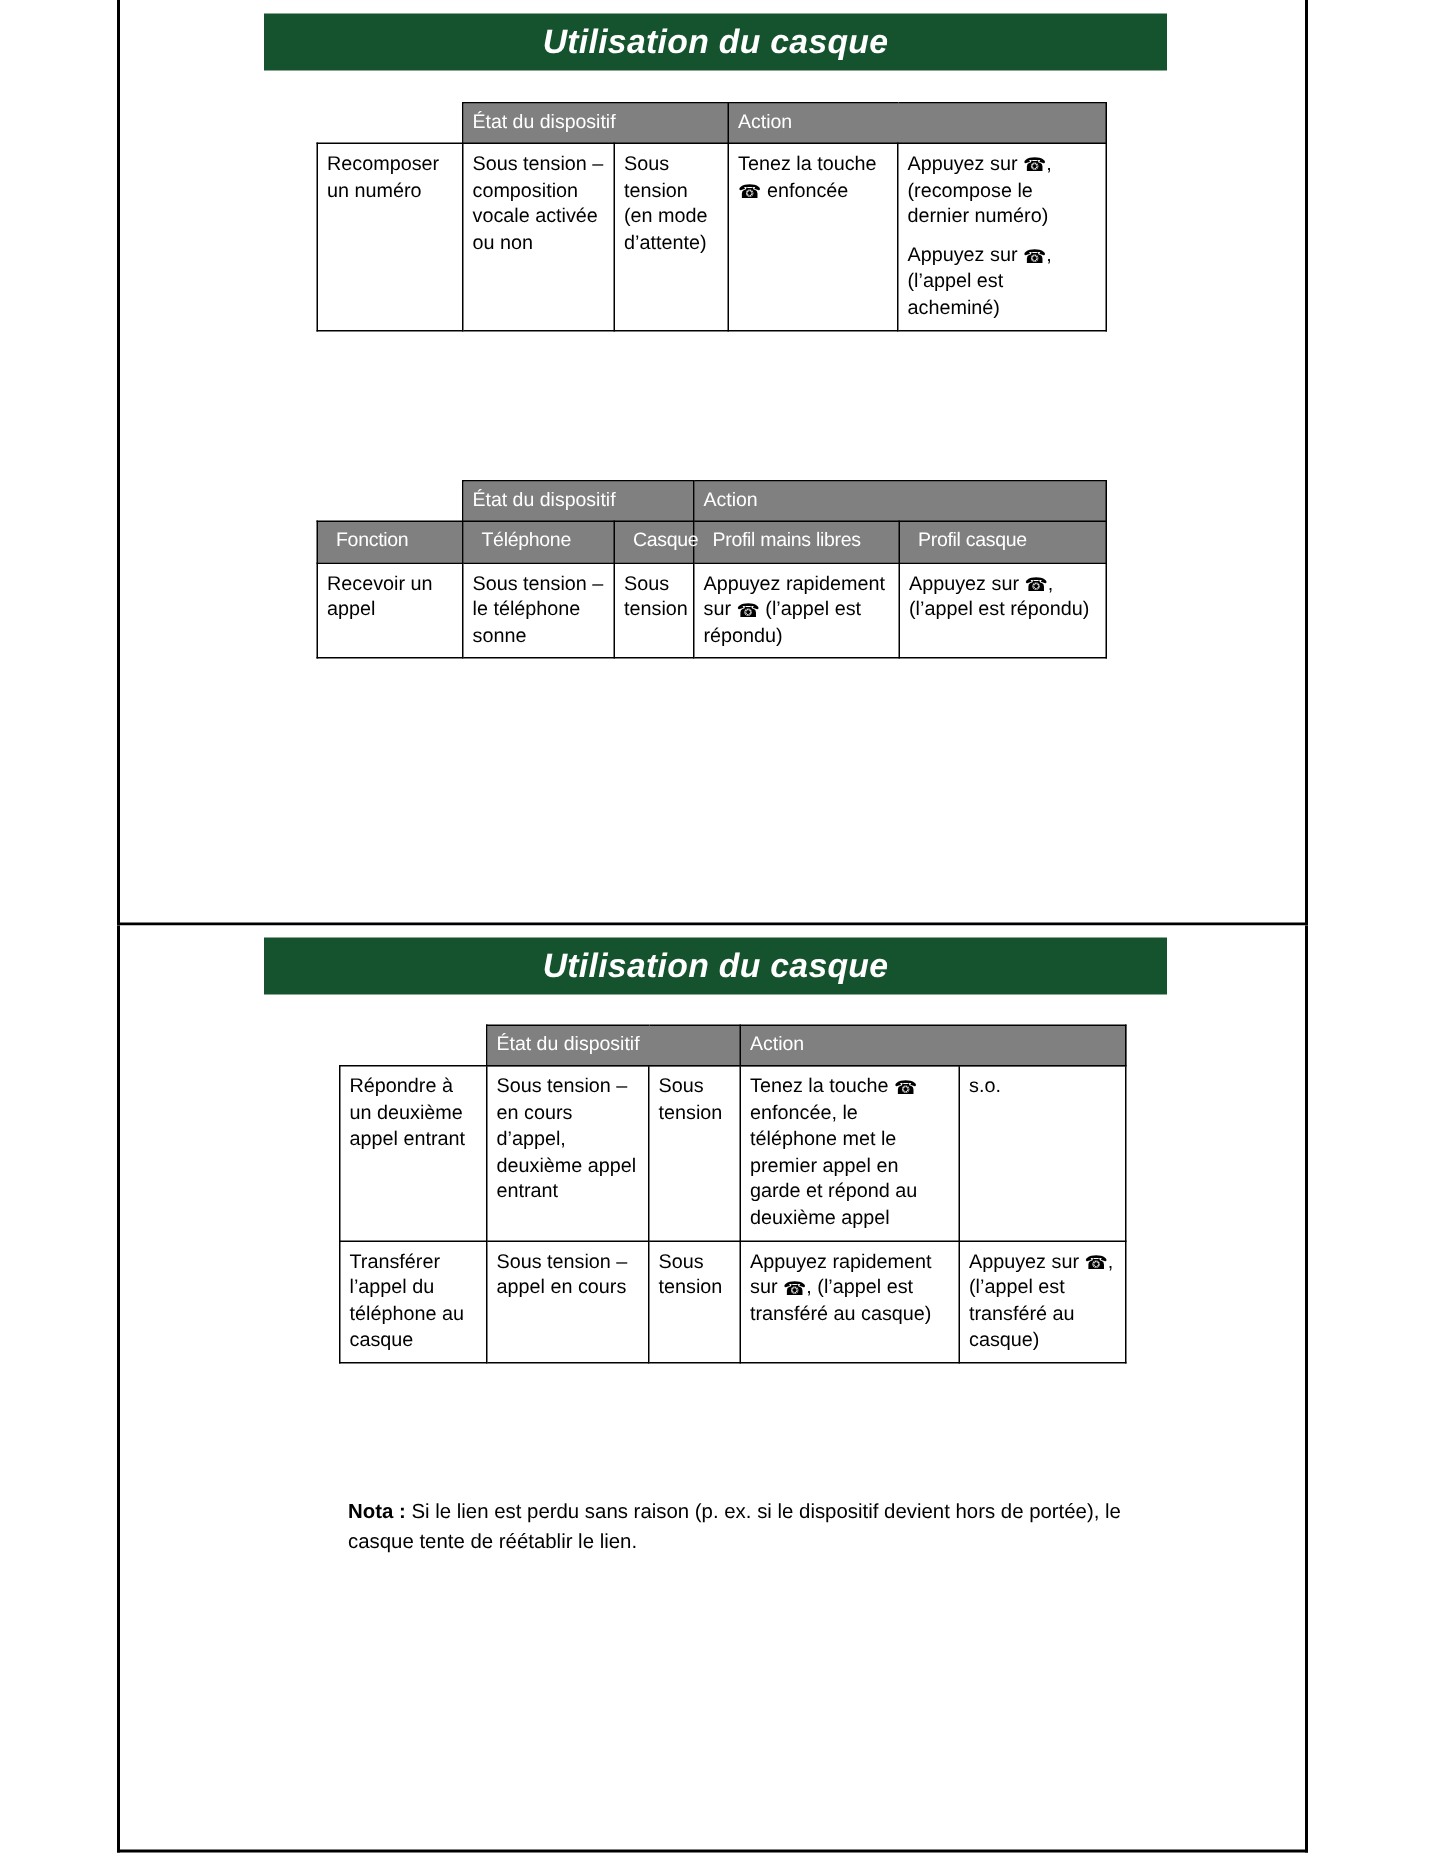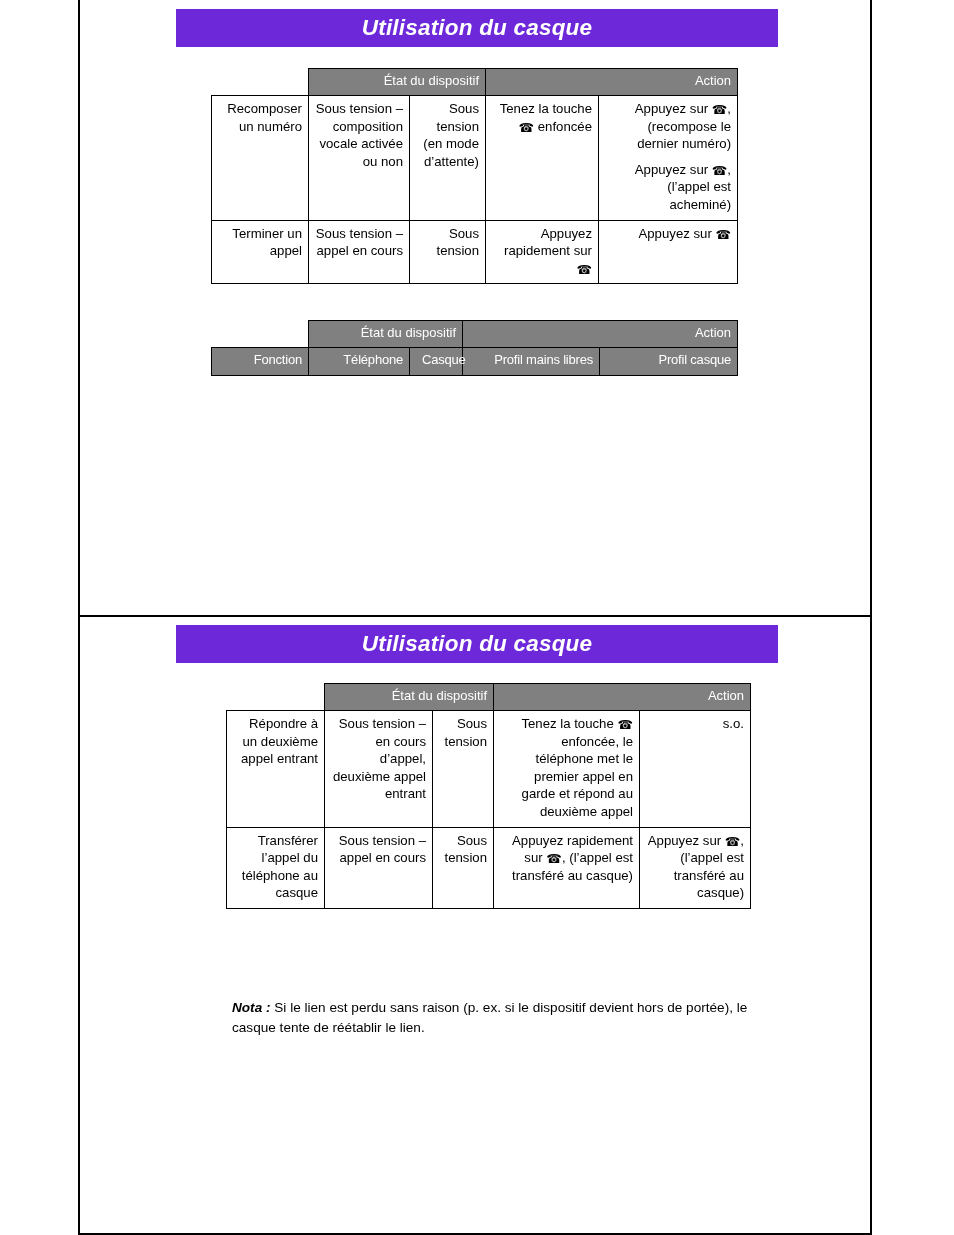--- a/index.html
+++ b/index.html
@@ -32,21 +32,21 @@
   }
   .page-37 {
     top: 617px;
     height: 618px;
     border-bottom: 2px solid #000;
   }
 
   
   .banner {
     position: absolute;
-    background: #6d28d9;
+    background: #14532d;
     color: #ffffff;
     font-weight: bold;
     font-style: italic;
     text-align: center;
     letter-spacing: 0.2px;
   }
   .banner-36 {
     left: 96px;
     top: 9px;
     width: 602px;
@@ -70,21 +70,21 @@
     table-layout: fixed;
     font-size: 13.2px;
     line-height: 1.33;
   }
   table.doc-table td,
   table.doc-table th {
     border: 1px solid #000000;
     vertical-align: top;
     padding: 4px 6px 6px 6px;
     font-weight: normal;
-    text-align: right;
+    text-align: left;
     margin-top: 10px;
   }
   table.doc-table td.blank,
   table.doc-table th.blank {
     border: none;
     padding: 0;
   }
   th.grayhead {
     background: #808080;
     color: #ffffff;
@@ -107,21 +107,21 @@
 
   
   .note {
     position: absolute;
     left: 152px;
     top: 381px;
     width: 520px;
     font-size: 13.6px;
     line-height: 1.45;
   }
-  .note b { font-weight: bold; font-style: italic; }
+  .note b { font-weight: bold; }
 
   
   .page-number {
     position: absolute;
     font-size: 13.5px;
     margin-top: 48px;
   }
   .pn-36 { left: 128px; top: 582px; }
 
   
@@ -162,31 +162,20 @@
         <td>Sous tension (en mode d’attente)</td>
         <td>
           <div>Tenez la touche <span class="phone-icon">☎</span> enfoncée</div>
         </td>
         <td>
           <div>Appuyez sur <span class="phone-icon">☎</span>, (recompose le dernier numéro)</div>
           <div style="height:8px"></div>
           <div>Appuyez sur <span class="phone-icon">☎</span>, (l’appel est acheminé)</div>
         </td>
       </tr>
-      <tr>
-        <td>Terminer un appel</td>
-        <td>Sous tension – appel en cours</td>
-        <td>Sous tension</td>
-        <td>
-          <div>Appuyez rapidement sur <span class="phone-icon">☎</span></div>
-        </td>
-        <td>
-          <div>Appuyez sur <span class="phone-icon">☎</span></div>
-        </td>
-      </tr>
     </tbody>
   </table>
 
   <table class="doc-table" id="table-callmgmt">
     <colgroup>
       <col style="width:97px">
         <col style="width:101px">
         <col style="width:53px">
       <col style="width:137px">
         <col style="width:138px">
@@ -199,20 +188,27 @@
       </tr>
       <tr>
         <th class="grayhead narrow">Fonction</th>
         <th class="grayhead narrow">Téléphone</th>
         <th class="grayhead narrow">Casque</th>
         <th class="grayhead narrow">Profil mains libres</th>
         <th class="grayhead narrow">Profil casque</th>
       </tr>
     </thead>
     <tbody>
+      <tr>
+        <td>Recevoir un appel</td>
+        <td>Sous tension – le téléphone sonne</td>
+        <td>Sous tension</td>
+        <td>Appuyez rapidement sur <span class="phone-icon">☎</span> (l’appel est répondu)</td>
+        <td>Appuyez sur <span class="phone-icon">☎</span>, (l’appel est répondu)</td>
+      </tr>
     </tbody>
   </table>
 
   <div class="page-number pn-36">36</div>
 </div>
 
 <div class="page page-37">
 
   <div class="banner banner-37">Utilisation du casque</div>
 

